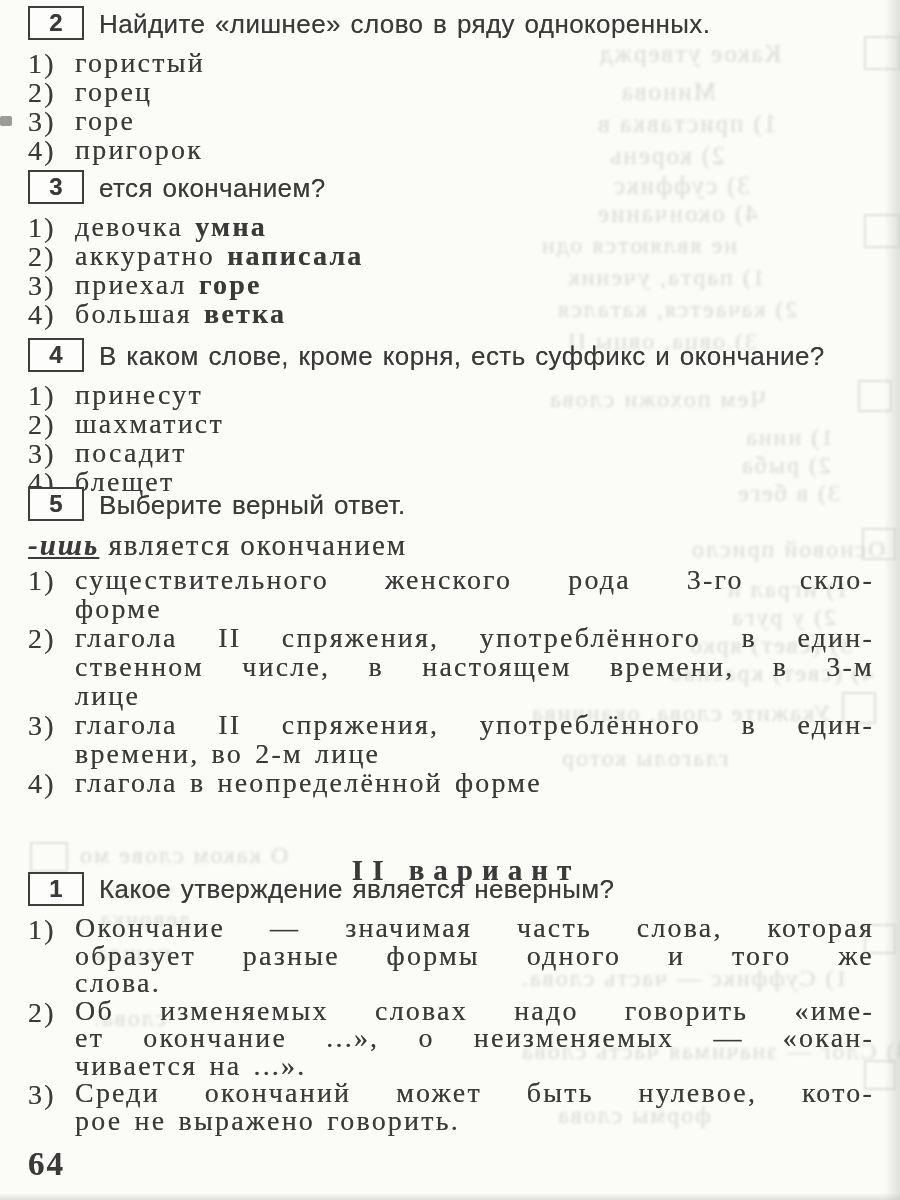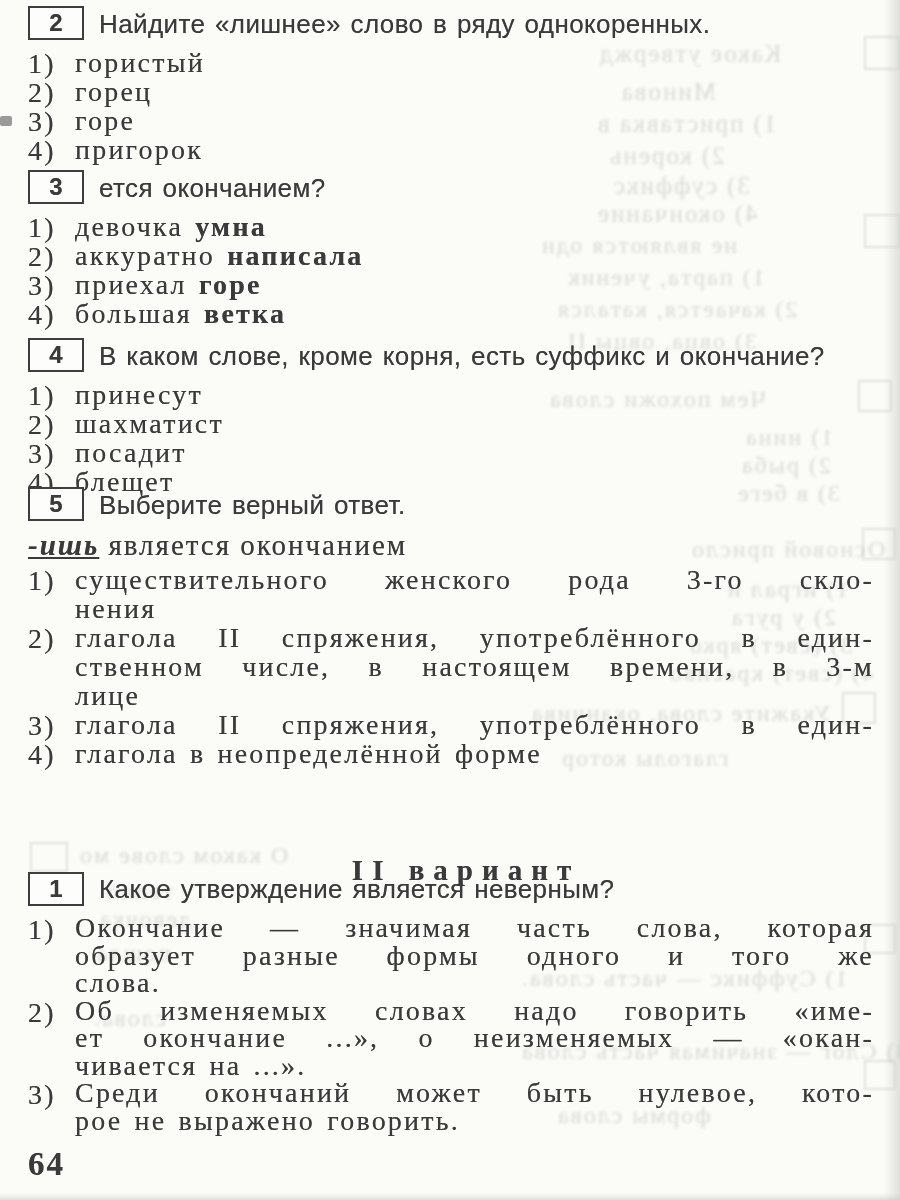--- a/index.html
+++ b/index.html
@@ -213,35 +213,36 @@
           <div class="q-prompt">
             <div class="line"><span>Выберите верный ответ.</span></div>
           </div>
         </div>
         <div class="q-lead"><span class="b i">-ишь</span><span> является окончанием</span></div>
         <div class="options">
           <div class="option">
             <span class="opt-num">1)</span>
             <div class="opt-text">
               <div class="line just"><span>существительного женского рода 3-го скло-</span></div>
-              <div class="line"><span>нения</span></div>
+              <div class="line"><span>форме</span></div>
             </div>
           </div>
           <div class="option">
             <span class="opt-num">2)</span>
             <div class="opt-text">
               <div class="line just"><span>глагола II спряжения, употреблённого в един-</span></div>
               <div class="line just"><span>ственном числе, в настоящем времени, в 3-м</span></div>
               <div class="line"><span>лице</span></div>
             </div>
           </div>
           <div class="option">
             <span class="opt-num">3)</span>
             <div class="opt-text">
               <div class="line just"><span>глагола II спряжения, употреблённого в един-</span></div>
+              <div class="line"><span>времени, во 2-м лице</span></div>
             </div>
           </div>
           <div class="option">
             <span class="opt-num">4)</span>
             <div class="opt-text">
               <div class="line"><span>глагола в неопределённой форме</span></div>
             </div>
           </div>
         </div>
       </section>

